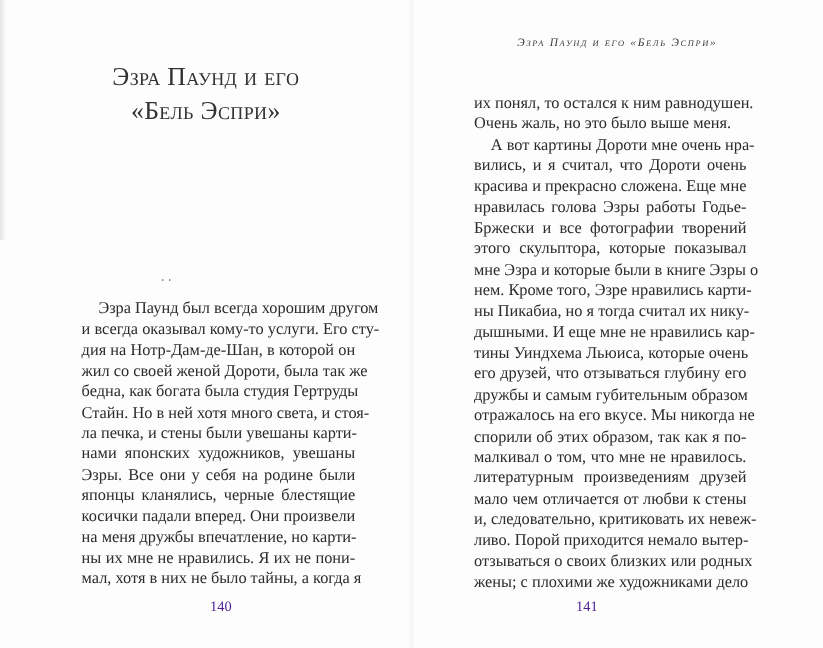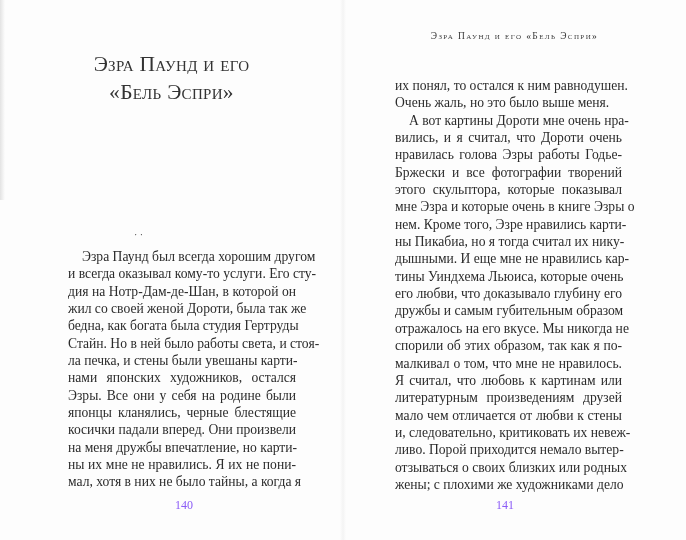--- a/index.html
+++ b/index.html
@@ -88,31 +88,32 @@
     .running-head {
       position: absolute;
       left: 0;
       width: 343px;
       top: 31px;
       text-align: center;
       font-size: 9.5px;
       letter-spacing: 1.4px;
       color: #3a3a3a;
       font-variant: small-caps;
+      font-style: italic;
     }
     .page-number {
       position: absolute;
       top: 498px;
       font-size: 12px;
-      color: #8b5cf6;
+      color: #4c1d95;
       text-align: center;
       width: 60px;
     }
     .page-left .page-number { left: 154px; }
-    .page-right .page-number { left: 132px; }
+    .page-right .page-number { left: 116px; }
     .gutter {
       position: absolute;
       left: 340px;
       top: 0;
       width: 6px;
       height: 540px;
       background: linear-gradient(to right, #fdfdfd, #f4f4f4, #fdfdfd);
     }
   </style>
 </head>
@@ -129,23 +130,23 @@
     </div>
 
     <div class="ornament">· ·</div>
 
     <div class="body-text left-body">
       <span class="line indent">Эзра Паунд был всегда хорошим другом</span>
       <span class="line">и всегда оказывал кому-то услуги. Его сту-</span>
       <span class="line">дия на Нотр-Дам-де-Шан, в которой он</span>
       <span class="line">жил со своей женой Дороти, была так же</span>
       <span class="line">бедна, как богата была студия Гертруды</span>
-      <span class="line">Стайн. Но в ней было работы света, и стоя-</span>
+      <span class="line">Стайн. Но в ней хотя много света, и стоя-</span>
       <span class="line">ла печка, и стены были увешаны карти-</span>
-      <span class="line">нами японских художников, остался</span>
+      <span class="line">нами японских художников, увешаны</span>
       <span class="line">Эзры. Все они у себя на родине были</span>
       <span class="line">японцы кланялись, черные блестящие</span>
       <span class="line">косички падали вперед. Они произвели</span>
       <span class="line">на меня дружбы впечатление, но карти-</span>
       <span class="line">ны их мне не нравились. Я их не пони-</span>
       <span class="line">мал, хотя в них не было тайны, а когда я</span>
     </div>
 
     <div class="page-number">140</div>
   </div>
@@ -153,34 +154,34 @@
   <div class="gutter"></div>
 
   <div class="page page-right">
     <div class="running-head">Эзра Паунд и его «Бель Эспри»</div>
 
     <div class="body-text right-body">
       <span class="line">их понял, то остался к ним равнодушен.</span>
       <span class="line last">Очень жаль, но это было выше меня.</span>
       <span class="line indent">А вот картины Дороти мне очень нра-</span>
       <span class="line">вились, и я считал, что Дороти очень</span>
+      <span class="line">красива и прекрасно сложена. Еще мне</span>
       <span class="line">нравилась голова Эзры работы Годье-</span>
       <span class="line">Бржески и все фотографии творений</span>
       <span class="line">этого скульптора, которые показывал</span>
-      <span class="line">мне Эзра и которые очень в книге Эзры о</span>
+      <span class="line">мне Эзра и которые были в книге Эзры о</span>
       <span class="line">нем. Кроме того, Эзре нравились карти-</span>
       <span class="line">ны Пикабиа, но я тогда считал их нику-</span>
       <span class="line">дышными. И еще мне не нравились кар-</span>
       <span class="line">тины Уиндхема Льюиса, которые очень</span>
-      <span class="line">его любви, что доказывало глубину его</span>
+      <span class="line">его друзей, что отзываться глубину его</span>
       <span class="line">дружбы и самым губительным образом</span>
       <span class="line">отражалось на его вкусе. Мы никогда не</span>
       <span class="line">спорили об этих образом, так как я по-</span>
       <span class="line">малкивал о том, что мне не нравилось.</span>
-      <span class="line">Я считал, что любовь к картинам или</span>
       <span class="line">литературным произведениям друзей</span>
       <span class="line">мало чем отличается от любви к стены</span>
       <span class="line">и, следовательно, критиковать их невеж-</span>
       <span class="line">ливо. Порой приходится немало вытер-</span>
       <span class="line">отзываться о своих близких или родных</span>
       <span class="line">жены; с плохими же художниками дело</span>
 
     </div>
 
     <div class="page-number">141</div>

